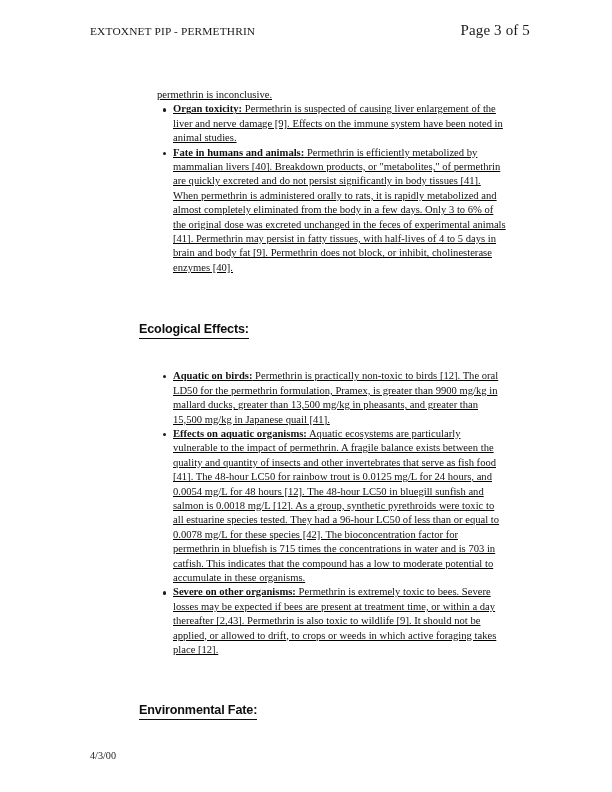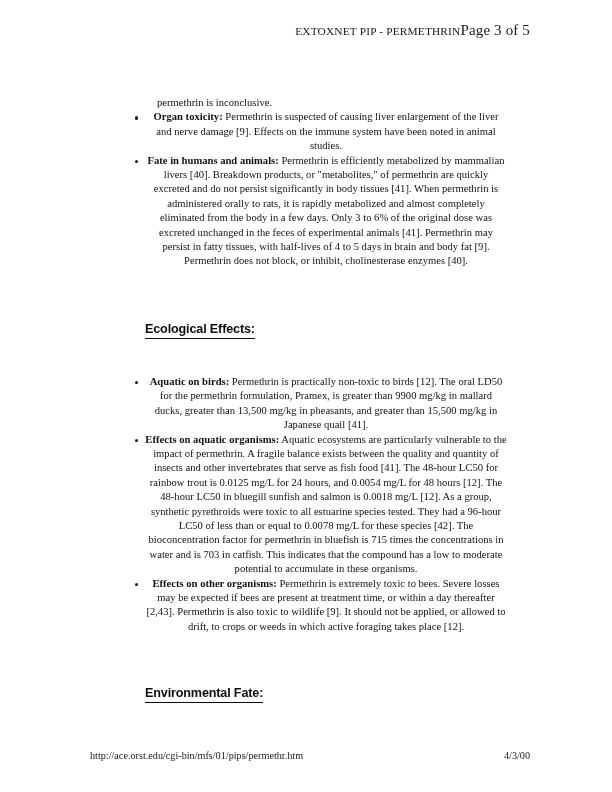--- a/index.html
+++ b/index.html
@@ -23,63 +23,64 @@
     background: #ffffff;
   }
 
   
   .running-head {
     position: absolute;
     top: 22px;
     left: 90px;
     width: 440px;
     display: flex;
-    justify-content: flex-end;
+    justify-content: space-between;
     align-items: baseline;
     font-size: 11.4px;
     letter-spacing: 0.15px;
     color: #1a1a1a;
   }
   .running-head .doc-title {
     white-space: nowrap;
   }
   .running-head .page-number {
     white-space: nowrap;
     font-size: 15px;
   }
 
   
   .content {
     position: absolute;
-    top: 96px;
+    top: 88px;
     left: 129px;
     width: 378px;
+    text-decoration: underline;
   }
 
   .lead-line {
     font-size: 10.6px;
     line-height: 14.4px;
     color: #121212;
     margin: 0 0 0 28px;
     text-align: left;
   }
 
   ul.bullets {
     list-style: none;
     margin: 0;
     padding: 0;
   }
   ul.bullets > li {
     position: relative;
-    margin: 0 0 0 16px;
+    margin: 0 0 0 44px;
     padding: 0;
     font-size: 10.6px;
     line-height: 14.4px;
     color: #121212;
-    text-align: center;
+    text-align: left;
   }
   ul.bullets > li::before {
     content: "";
     position: absolute;
     left: -10px;
     top: 6px;
     width: 3.2px;
     height: 3.2px;
     background: #1b1b1b;
     border-radius: 50%;
@@ -94,21 +95,21 @@
     font-size: 12.6px;
     font-weight: bold;
     letter-spacing: -0.15px;
     color: #0d0d0d;
     display: inline-block;
     border-bottom: 1.6px solid #0d0d0d;
     padding-bottom: 1px;
     line-height: 15px;
   }
   .heading-row {
-    margin: 16px;
+    margin: 10px;
   }
 
   
   .sp-before-ecological { height: 34px; }
   .sp-after-ecological  { height: 20px; }
   .sp-before-envfate    { height: 33px; }
 
   
   .footer {
     position: absolute;
@@ -156,30 +157,29 @@
     <div class="sp-after-ecological"></div>
 
     <ul class="bullets">
       <li>
         <span class="term">Aquatic on birds:</span><span> Permethrin is practically non-toxic to birds [12]. The oral LD50 for the permethrin formulation, Pramex, is greater than 9900 mg/kg in mallard ducks, greater than 13,500 mg/kg in pheasants, and greater than 15,500 mg/kg in Japanese quail [41].</span>
       </li>
       <li>
         <span class="term">Effects on aquatic organisms:</span><span> Aquatic ecosystems are particularly vulnerable to the impact of permethrin. A fragile balance exists between the quality and quantity of insects and other invertebrates that serve as fish food [41]. The 48-hour LC50 for rainbow trout is 0.0125 mg/L for 24 hours, and 0.0054 mg/L for 48 hours [12]. The 48-hour LC50 in bluegill sunfish and salmon is 0.0018 mg/L [12]. As a group, synthetic pyrethroids were toxic to all estuarine species tested. They had a 96-hour LC50 of less than or equal to 0.0078 mg/L for these species [42]. The bioconcentration factor for permethrin in bluefish is 715 times the concentrations in water and is 703 in catfish. This indicates that the compound has a low to moderate potential to accumulate in these organisms.</span>
       </li>
       <li>
-        <span class="term">Effects on other organisms:</span><span> Permethrin is extremely toxic to bees. Severe losses may be expected if bees are present at treatment time, or within a day thereafter [2,43]. Permethrin is also toxic to wildlife [9]. It should not be applied, or allowed to drift, to crops or weeds in which active foraging takes place [12].</span>
+        <span class="term">Severe on other organisms:</span><span> Permethrin is extremely toxic to bees. Severe losses may be expected if bees are present at treatment time, or within a day thereafter [2,43]. Permethrin is also toxic to wildlife [9]. It should not be applied, or allowed to drift, to crops or weeds in which active foraging takes place [12].</span>
       </li>
     </ul>
 
     <div class="sp-before-envfate"></div>
 
     <div class="heading-row">
       <h2 class="section-heading">Environmental Fate:</h2>
     </div>
 
   </div>
 
   <div class="footer">
-    <span class="url">http://ace.orst.edu/cgi-bin/mfs/01/pips/permethr.htm</span>
     <span class="date">4/3/00</span>
   </div>
 
 </div>
 
 </body></html>

